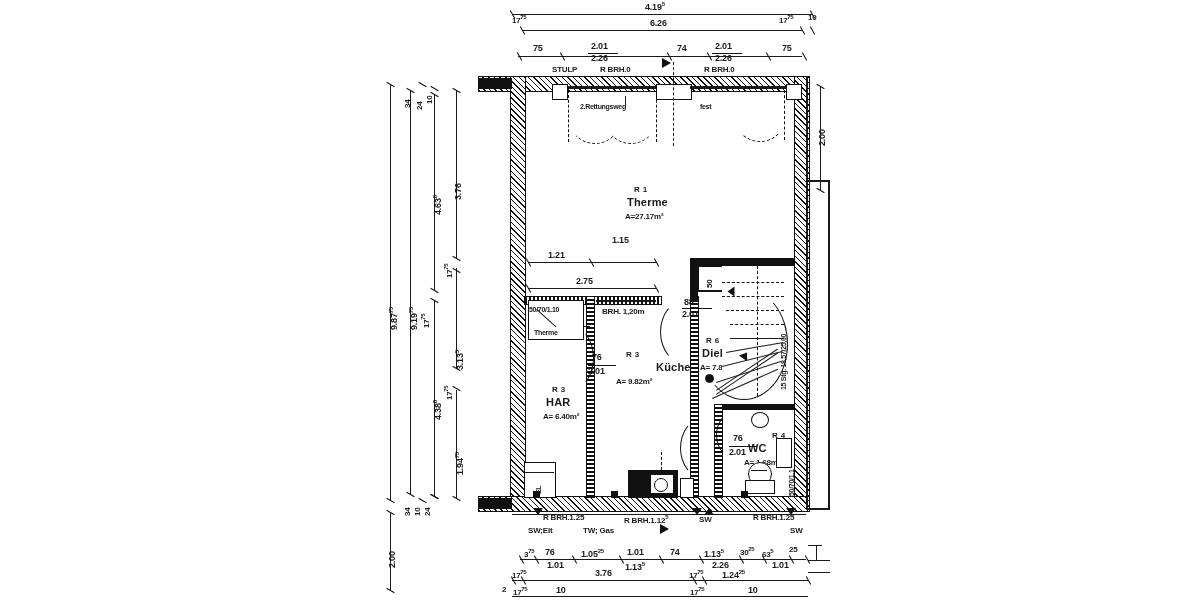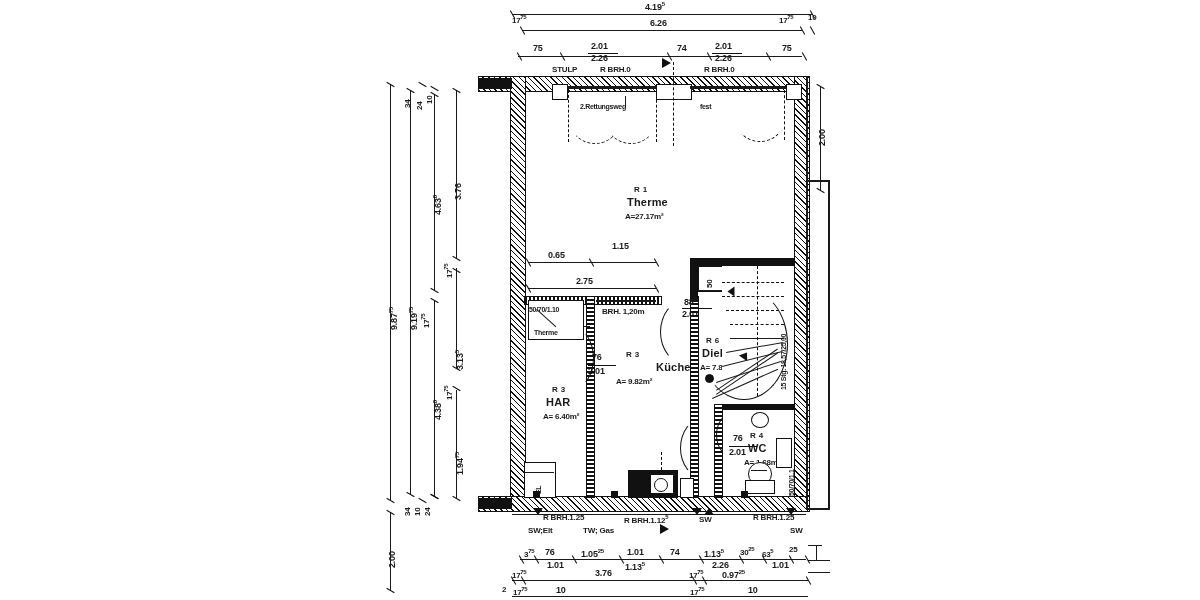--- a/index.html
+++ b/index.html
@@ -158,22 +158,22 @@
   <div class="txt dim rot" style="left:818px;top:146px;"><span>2.00</span></div>
 
   <div class="txt rmno" style="left:634px;top:186px;">R 1</div>
   <div class="txt rmname" style="left:627px;top:197px;">Therme</div>
   <div class="txt rmarea" style="left:625px;top:213px;">A=27.17m²</div>
 
   <div class="ln h" style="left:528px;top:262px;width:128px;"></div>
   <div class="tick" style="left:524px;top:262px;"></div>
   <div class="tick" style="left:587px;top:262px;"></div>
   <div class="tick" style="left:652px;top:262px;"></div>
-  <div class="txt dim" style="left:548px;top:251px;"><span>0.65</span></div>
-  <div class="txt dim" style="left:612px;top:242px;"><span>1.15</span></div>
+  <div class="txt dim" style="left:548px;top:251px;"><span>1.21</span></div>
+  <div class="txt dim" style="left:612px;top:236px;"><span>1.15</span></div>
 
   <div class="ln h" style="left:528px;top:288px;width:128px;"></div>
   <div class="tick" style="left:524px;top:288px;"></div>
   <div class="tick" style="left:652px;top:288px;"></div>
   <div class="txt dim" style="left:576px;top:277px;"><span>2.75</span></div>
 
   <div class="parth" style="left:524px;top:296px;width:136px;height:7px;"></div>
 
   <div class="part" style="left:586px;top:296px;width:7px;height:200px;"></div>
 
@@ -242,21 +242,21 @@
   <div class="circ" style="left:705px;top:374px;width:7px;height:7px;background:#111;"></div>
 
   <div class="dashlnv" style="left:757px;top:266px;height:130px;"></div>
   <div class="txt lbl7 rot" style="left:780px;top:390px;">15 Stg. 18,57/25,00</div>
 
   <div class="trid" style="left:726px;top:288px;transform:rotate(90deg);"></div>
 
   <div class="wallsolid" style="left:722px;top:404px;width:72px;height:6px;"></div>
   <div class="part" style="left:714px;top:404px;width:7px;height:92px;"></div>
 
-  <div class="txt rmno" style="left:750px;top:432px;">R 4</div>
+  <div class="txt rmno" style="left:772px;top:432px;">R 4</div>
   <div class="txt rmname" style="left:748px;top:443px;">WC</div>
   <div class="txt rmarea" style="left:744px;top:459px;">A=  1.68m²</div>
 
   <div class="txt dim" style="left:733px;top:434px;">76</div>
   <div class="fracline" style="left:729px;top:446px;width:28px;"></div>
   <div class="txt dim" style="left:729px;top:448px;">2.01</div>
   <div class="arcs" style="left:680px;top:418px;width:44px;height:58px;border-top-color:transparent;border-right-color:transparent;border-bottom-color:transparent;"></div>
   <div class="arcs" style="left:716px;top:412px;width:34px;height:44px;border-bottom-color:transparent;border-right-color:transparent;border-top-color:transparent;"></div>
 
   <div class="ell" style="left:751px;top:412px;width:16px;height:14px;"></div>
@@ -324,21 +324,21 @@
     <div class="ln h" style="left:512px;top:580px;width:296px;"></div>
     <div class="tick" style="left:509px;top:580px;"></div>
     <div class="tick" style="left:519px;top:580px;"></div>
     <div class="tick" style="left:690px;top:580px;"></div>
     <div class="tick" style="left:700px;top:580px;"></div>
     <div class="tick" style="left:804px;top:580px;"></div>
 
     <div class="txt dim8" style="left:512px;top:569px;"><span>17</span><span class="sup">75</span></div>
     <div class="txt dim" style="left:595px;top:569px;"><span>3.76</span></div>
     <div class="txt dim8" style="left:689px;top:569px;"><span>17</span><span class="sup">75</span></div>
-    <div class="txt dim" style="left:722px;top:569px;"><span>0.97</span><span class="sup">25</span></div>
+    <div class="txt dim" style="left:722px;top:569px;"><span>1.24</span><span class="sup">25</span></div>
 
     <div class="ln h" style="left:512px;top:596px;width:296px;"></div>
     <div class="txt dim8" style="left:502px;top:586px;"><span>2</span></div>
     <div class="txt dim8" style="left:513px;top:586px;"><span>17</span><span class="sup">75</span></div>
     <div class="txt dim" style="left:556px;top:586px;"><span>10</span></div>
     <div class="txt dim8" style="left:690px;top:586px;"><span>17</span><span class="sup">75</span></div>
     <div class="txt dim" style="left:748px;top:586px;"><span>10</span></div>
   </div>
 
   <div>

